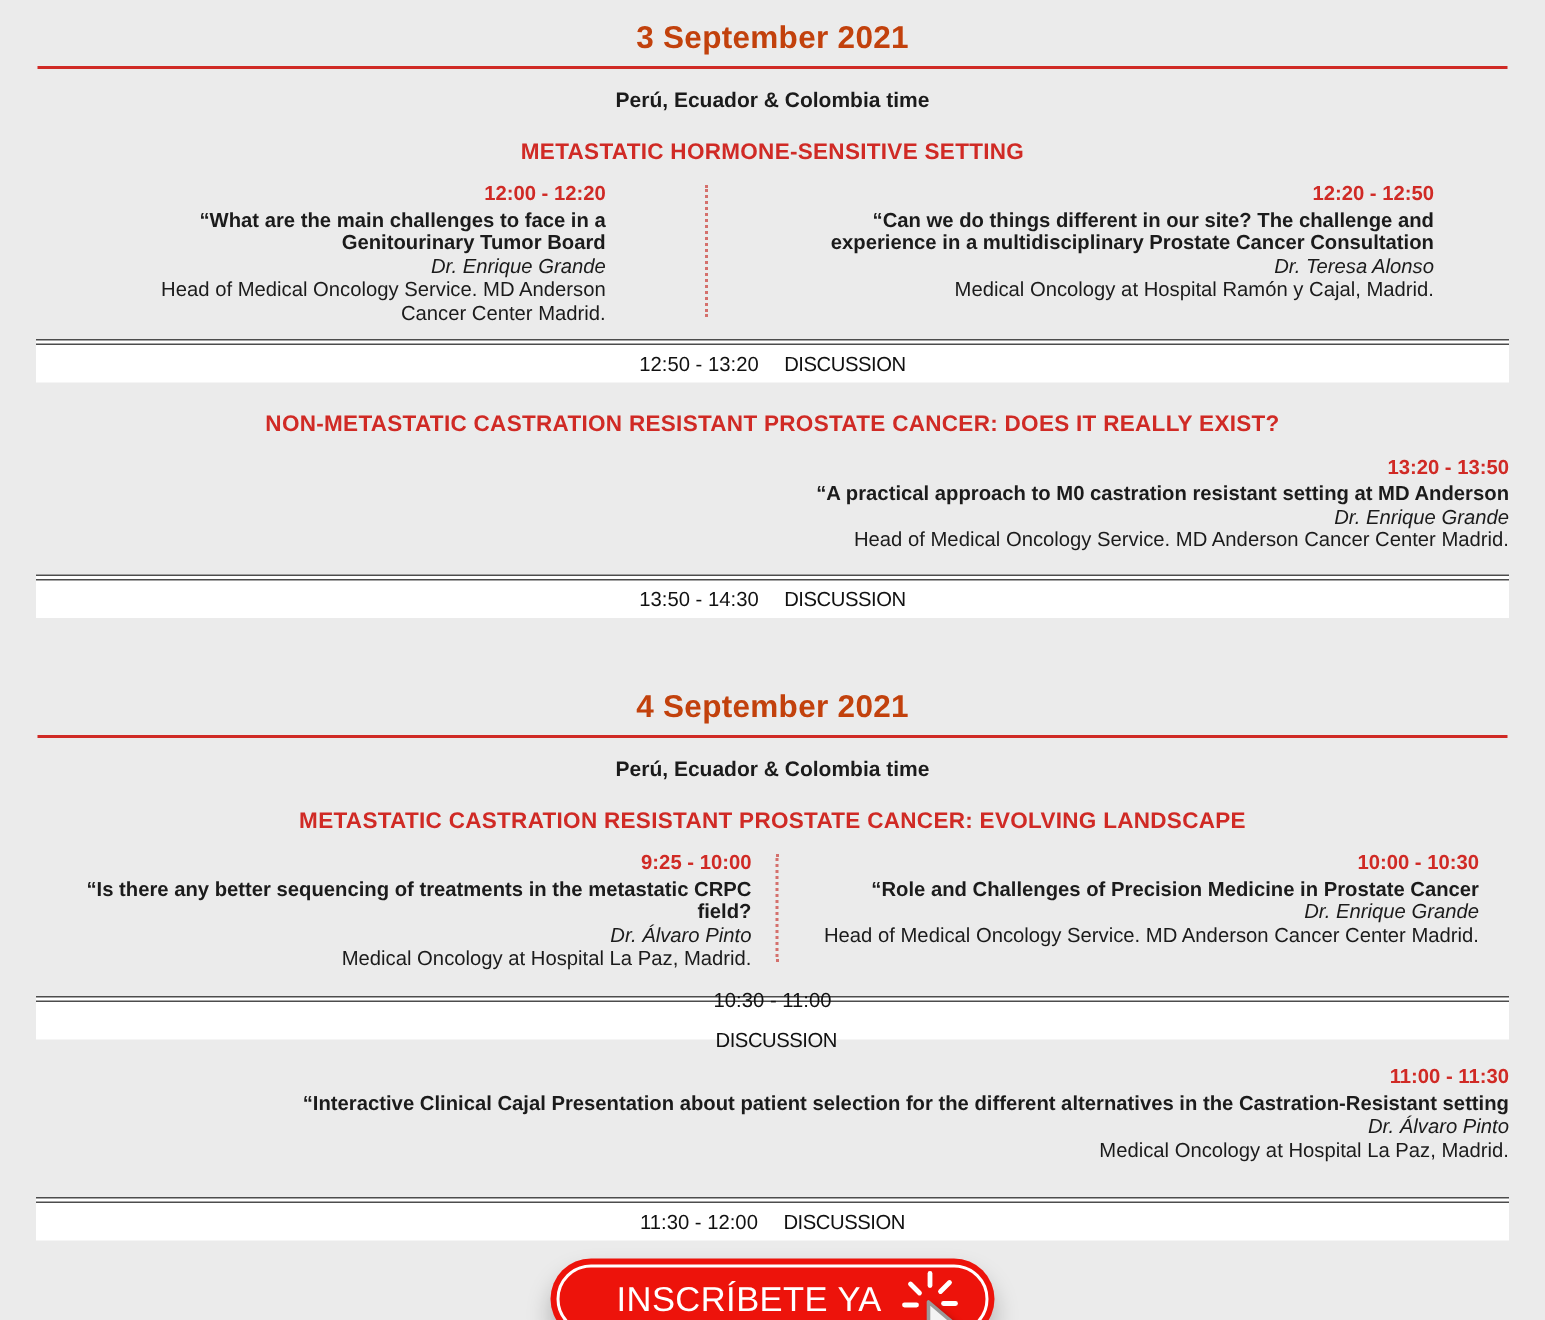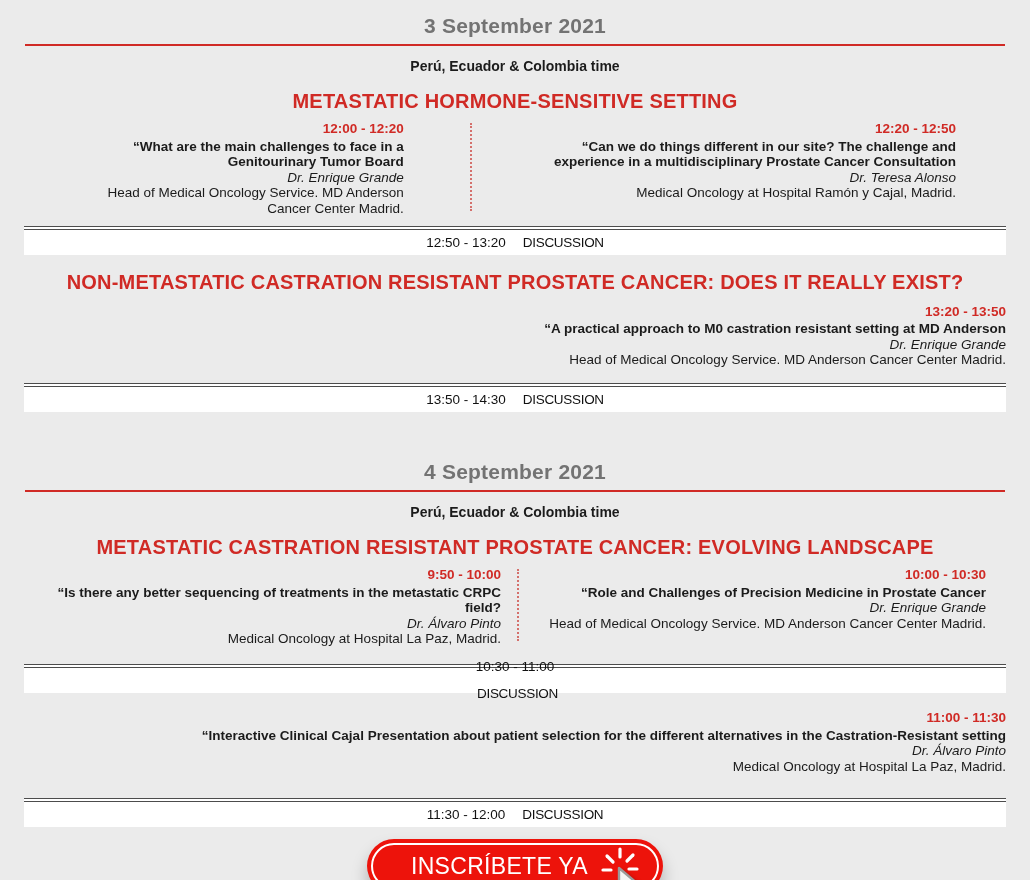--- a/index.html
+++ b/index.html
@@ -7,28 +7,28 @@
     width:1030px;height:880px;
     background:#ebebeb;
     font-family:"Liberation Sans", sans-serif;
     color:#1b1b1b;
     overflow:hidden;
   }
   .page{width:1030px;height:880px;padding-top:14px;box-sizing:border-box;}
 
   .day-title{
     text-align:center;font-weight:bold;font-size:21px;line-height:24px;
-    color:#737373;letter-spacing:.2px;
+    color:#c2410c;letter-spacing:.2px;
   }
   .red-line{height:2px;background:#d02a25;margin:6px 25px 0;}
   .timezone{
     text-align:center;font-weight:bold;font-size:14px;line-height:16px;margin-top:12px;color:#1b1b1b;
   }
   .section-heading{
-    text-align:center;font-weight:bold;font-size:20px;line-height:17px;margin-top:19px;
+    text-align:center;font-weight:bold;font-size:15px;line-height:17px;margin-top:19px;
     color:#d02a25;letter-spacing:.2px;
   }
 
   .sessions-row{display:flex;margin:11px 24px 0;align-items:stretch;}
   .col{box-sizing:border-box;}
   .d1-left{flex:0 0 45.4%;padding:0 66px;}
   .d1-right{flex:1 1 auto;padding:0 50px;}
   .d2-left{flex:0 0 50.2%;padding:0 16px;}
   .d2-right{flex:1 1 auto;padding:0 20px;}
   .col-divider{flex:0 0 0;border-left:2px dotted #d4706c;margin:2px 0 6px;}
@@ -117,21 +117,21 @@
   </div>
 
   <div class="day-title day2-gap">4 September 2021</div>
   <div class="red-line"></div>
   <div class="timezone">Perú, Ecuador &amp; Colombia time</div>
 
   <div class="section-heading">METASTATIC CASTRATION RESISTANT PROSTATE CANCER: EVOLVING LANDSCAPE</div>
 
   <div class="sessions-row">
     <div class="col d2-left session">
-      <div class="time">9:50 - 10:00</div>
+      <div class="time">9:25 - 10:00</div>
       <div class="s-title">“Is there any better sequencing of treatments in the metastatic CRPC field?</div>
       <div class="speaker">Dr. Álvaro Pinto</div>
       <div class="affiliation">Medical Oncology at Hospital La Paz, Madrid.</div>
     </div>
     <div class="col-divider"></div>
     <div class="col d2-right session">
       <div class="time">10:00 - 10:30</div>
       <div class="s-title">“Role and Challenges of Precision Medicine in Prostate Cancer</div>
       <div class="speaker">Dr. Enrique Grande</div>
       <div class="affiliation">Head of Medical Oncology Service. MD Anderson Cancer Center Madrid.</div>

